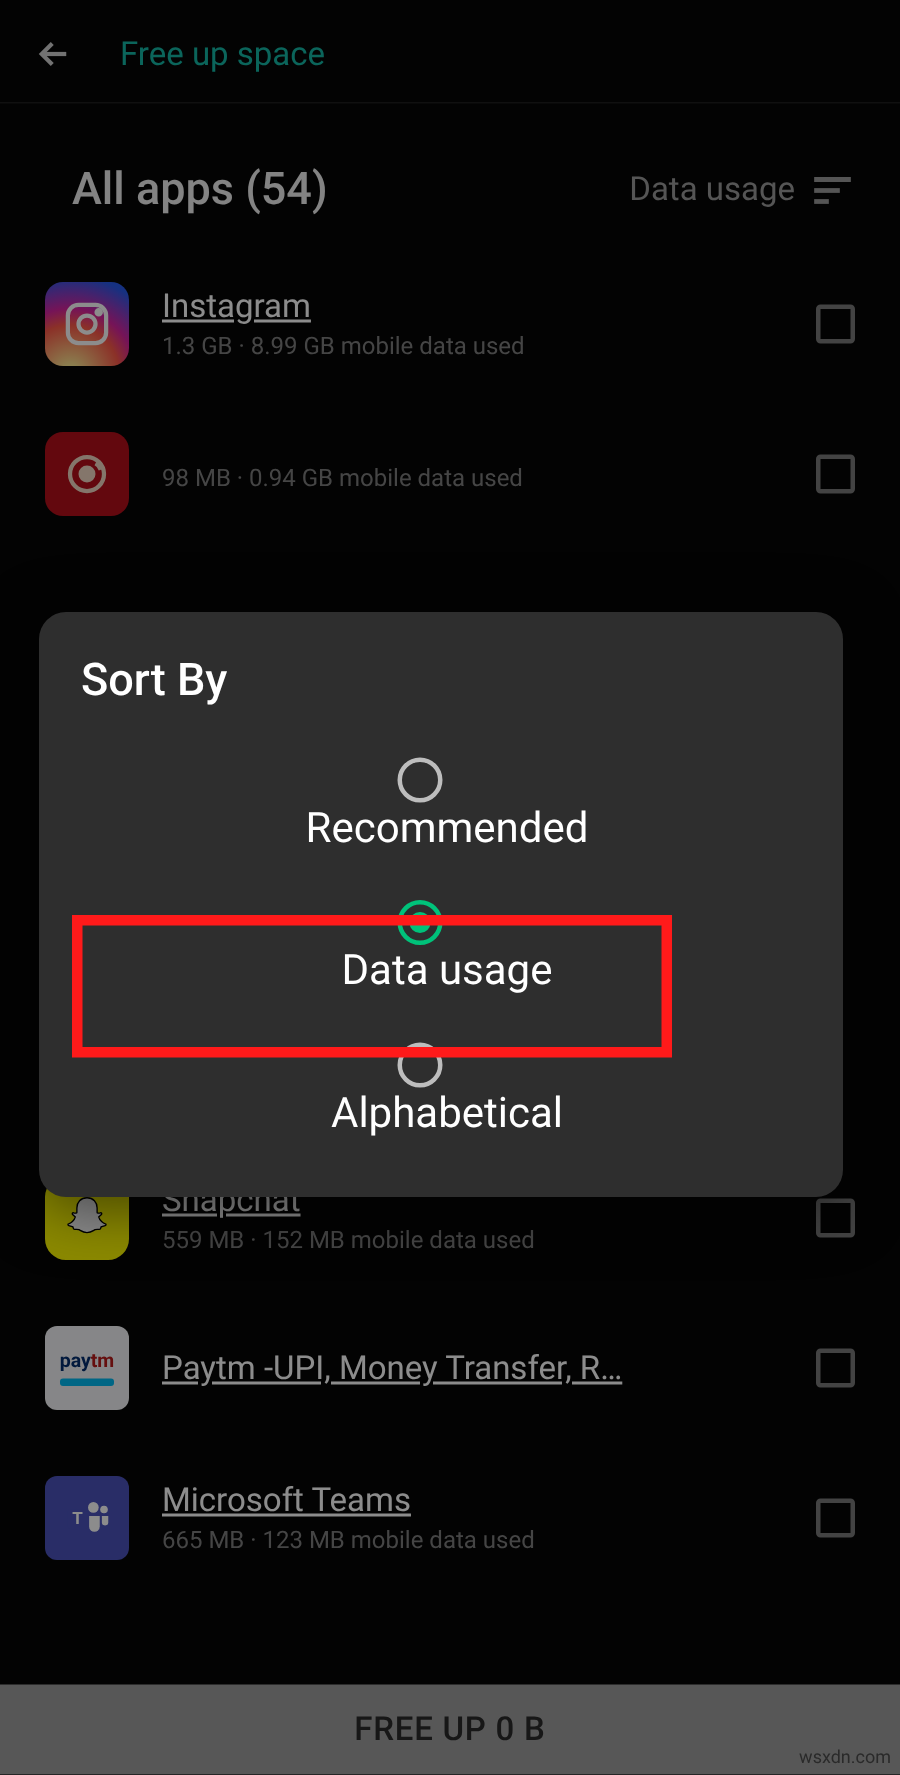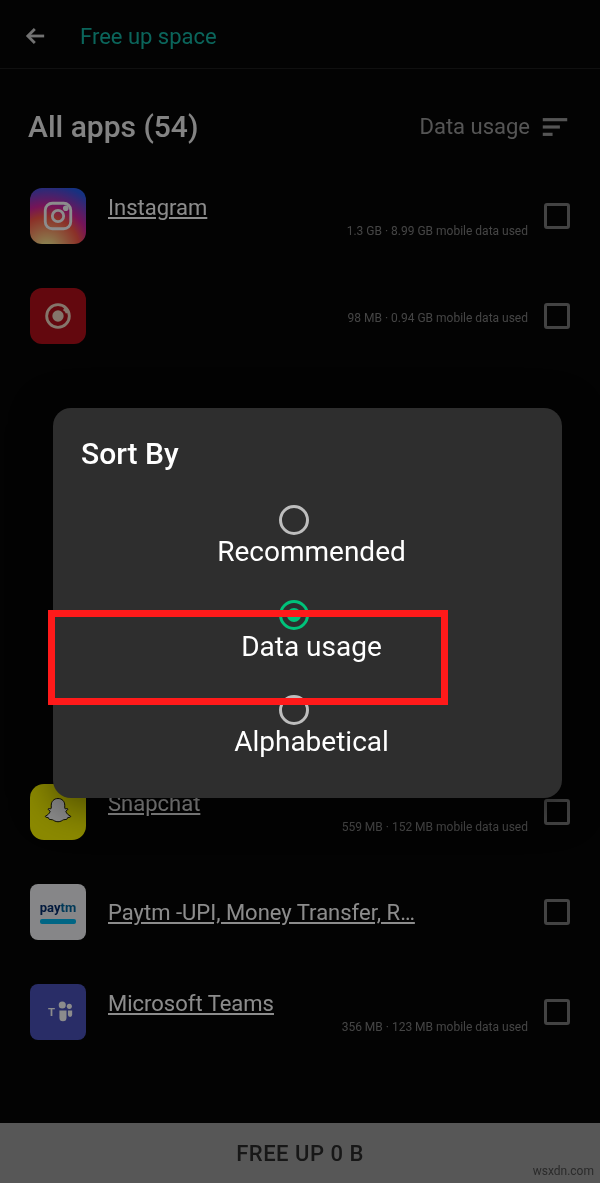--- a/index.html
+++ b/index.html
@@ -19,52 +19,52 @@
 }
 .header {
   display: flex; align-items: center;
   padding: 22px 18px 18px 22px;
   border-bottom: 1px solid #1e1e1e;
 }
 .back-arrow { width: 28px; height: 28px; color: #cfcfcf; flex-shrink:0;}
 .header-title { font-size: 22px; color: #14b8a6; margin-left: 30px; font-weight: 400;}
 .section-head {
   display:flex; align-items:center; justify-content:space-between;
-  padding: 40px 30px 14px 28px;
+  padding: 40px 30px 14px 48px;
 }
 .section-title { font-size: 30px; color: #efefef; font-weight:500;}
 .sort-ctrl { display:flex; align-items:center; color:#9c9c9c; font-size:22px;}
 .sort-ctrl svg { margin-left:10px; }
 .app-list { padding: 14px 30px 0 30px; }
 .app-row { display:flex; align-items:center; padding: 16px 0 24px 0;}
 .app-row + .app-row { padding-top: 20px; }
 .app-icon { width:56px; height:56px; border-radius:12px; flex-shrink:0; display:flex; align-items:center; justify-content:center; font-size:28px;}
 .app-info { flex:1; margin-left:22px; min-width:0; }
 .app-name { font-size:22px; color:#ffffff; white-space:nowrap; overflow:hidden; text-overflow:ellipsis;text-decoration:underline;}
-.app-sub { font-size:12px; color:#7f7f7f; margin-top:4px; white-space:nowrap; overflow:hidden; text-overflow:ellipsis;text-align:right;}
+.app-sub { font-size:16px; color:#7f7f7f; margin-top:4px; white-space:nowrap; overflow:hidden; text-overflow:ellipsis;}
 .app-check { width:26px; height:26px; border:3px solid #7a7a7a; border-radius:3px; margin-left:16px; flex-shrink:0; }
 .icon-instagram { background: radial-gradient(circle at 30% 110%, #fdf497 0%, #fdf497 5%, #fd5949 45%, #d6249f 60%, #285aeb 90%); display:flex;align-items:center;justify-content:center;}
 .icon-wynk { background:#b5101b; color:#e8c0a0;}
 .icon-snapchat { background:#fffc00; border-radius:14px;}
 .icon-paytm { background:#f4f5f7; border-radius:8px;}
 .icon-teams { background:#4b53bc; border-radius:8px;}
 
 .bottom-bar {
   position:absolute; bottom:0; left:0; right:0;
   background:#9f9f9f; height:60px;
   display:flex; align-items:center; justify-content:center;
   font-size:22px; font-weight:500; color:#2b2b2b;
   letter-spacing:0.5px;
   z-index:2;
 }
 .watermark { position:absolute; right:6px; bottom:5px; font-size:12px; color:#4d4d4d; z-index:3;}
 
 .dialog {
   position:absolute;
-  left:53px; right:38px; top:408px;
+  left:26px; right:38px; top:408px;
   background:#2e2e2e;
   border-radius:18px;
   padding: 28px 20px 24px 28px;
   z-index:10;
   color:#fff;
   box-shadow:0 8px 40px rgba(0,0,0,0.5);
 }
 .dialog-title { font-size:30px; font-weight:500; margin-bottom:18px;}
 .radio-row { display:flex; align-items:center; padding:16px 6px; font-size:28px;flex-direction:column; }
 .radio-outer { width:30px; height:30px; border:3px solid #bdbdbd; border-radius:50%; margin-right:36px; flex-shrink:0; display:flex; align-items:center; justify-content:center;}
@@ -142,21 +142,21 @@
     </div>
     <div class="app-info">
       <div class="app-name">Snapchat</div>
       <div class="app-sub">559 MB · 152 MB mobile data used</div>
     </div>
     <div class="app-check"></div>
   </div>
 
   <div class="app-row">
     <div class="app-icon icon-paytm" style="flex-direction:column;">
-      <div style="font-size:13px;font-weight:700;"><span style="color:#042e6f">pay</span><span style="color:#0369a1">tm</span></div>
+      <div style="font-size:13px;font-weight:700;"><span style="color:#042e6f">pay</span><span style="color:#b91c1c">tm</span></div>
       <div style="width:36px;height:5px;background:#00baf2;margin-top:4px;border-radius:2px;"></div>
     </div>
     <div class="app-info">
       <div class="app-name">Paytm -UPI, Money Transfer, R…</div>
     </div>
     <div class="app-check"></div>
   </div>
 
   <div class="app-row">
     <div class="app-icon icon-teams">
@@ -164,21 +164,21 @@
           <rect x="3" y="8" width="9" height="9" rx="1" fill="#4b53bc" stroke="#fff" stroke-width="0"></rect>
           <text x="7.5" y="15" text-anchor="middle" font-size="8" font-weight="700" fill="#fff">T</text>
           <circle cx="15" cy="7" r="2.5"></circle>
           <circle cx="20" cy="8" r="1.8"></circle>
           <path d="M13 11h5v5a2.5 2.5 0 01-5 0z"></path>
           <path d="M19 11h3v3a1.5 1.5 0 01-3 0z"></path>
         </svg>
     </div>
     <div class="app-info">
       <div class="app-name">Microsoft Teams</div>
-      <div class="app-sub">356 MB · 123 MB mobile data used</div>
+      <div class="app-sub">665 MB · 123 MB mobile data used</div>
     </div>
     <div class="app-check"></div>
   </div>
 </div>
 
 <div class="bottom-bar">
   <span>FREE UP 0 B</span>
 </div>
 <div class="watermark">wsxdn.com</div>
 

